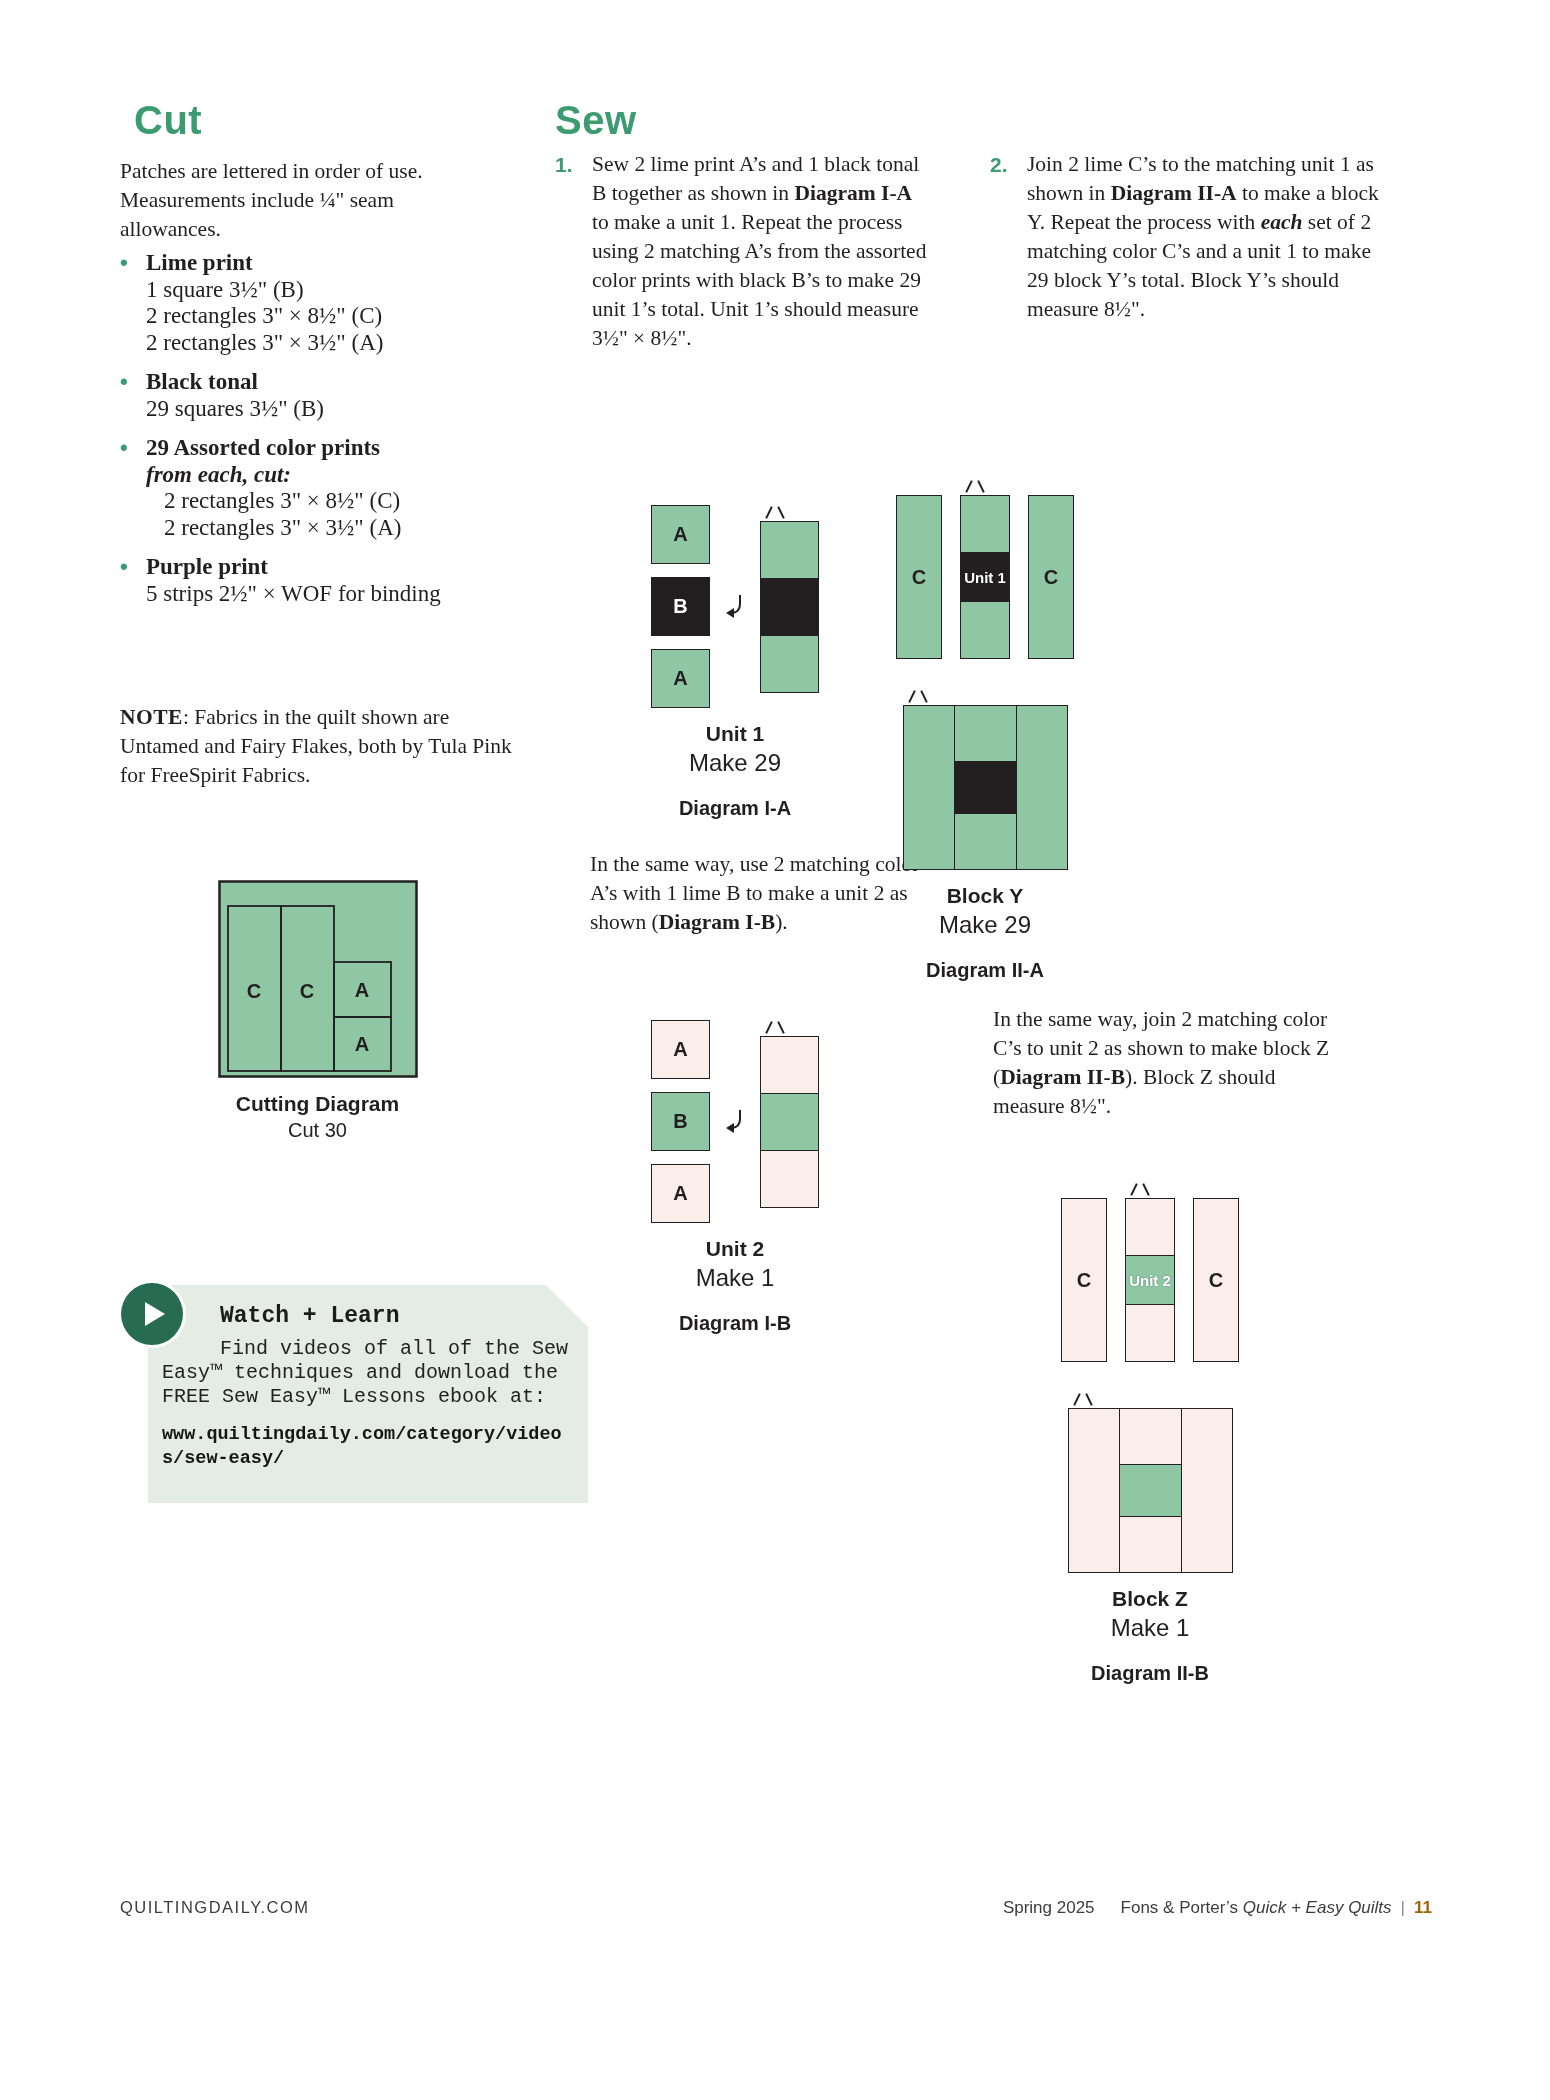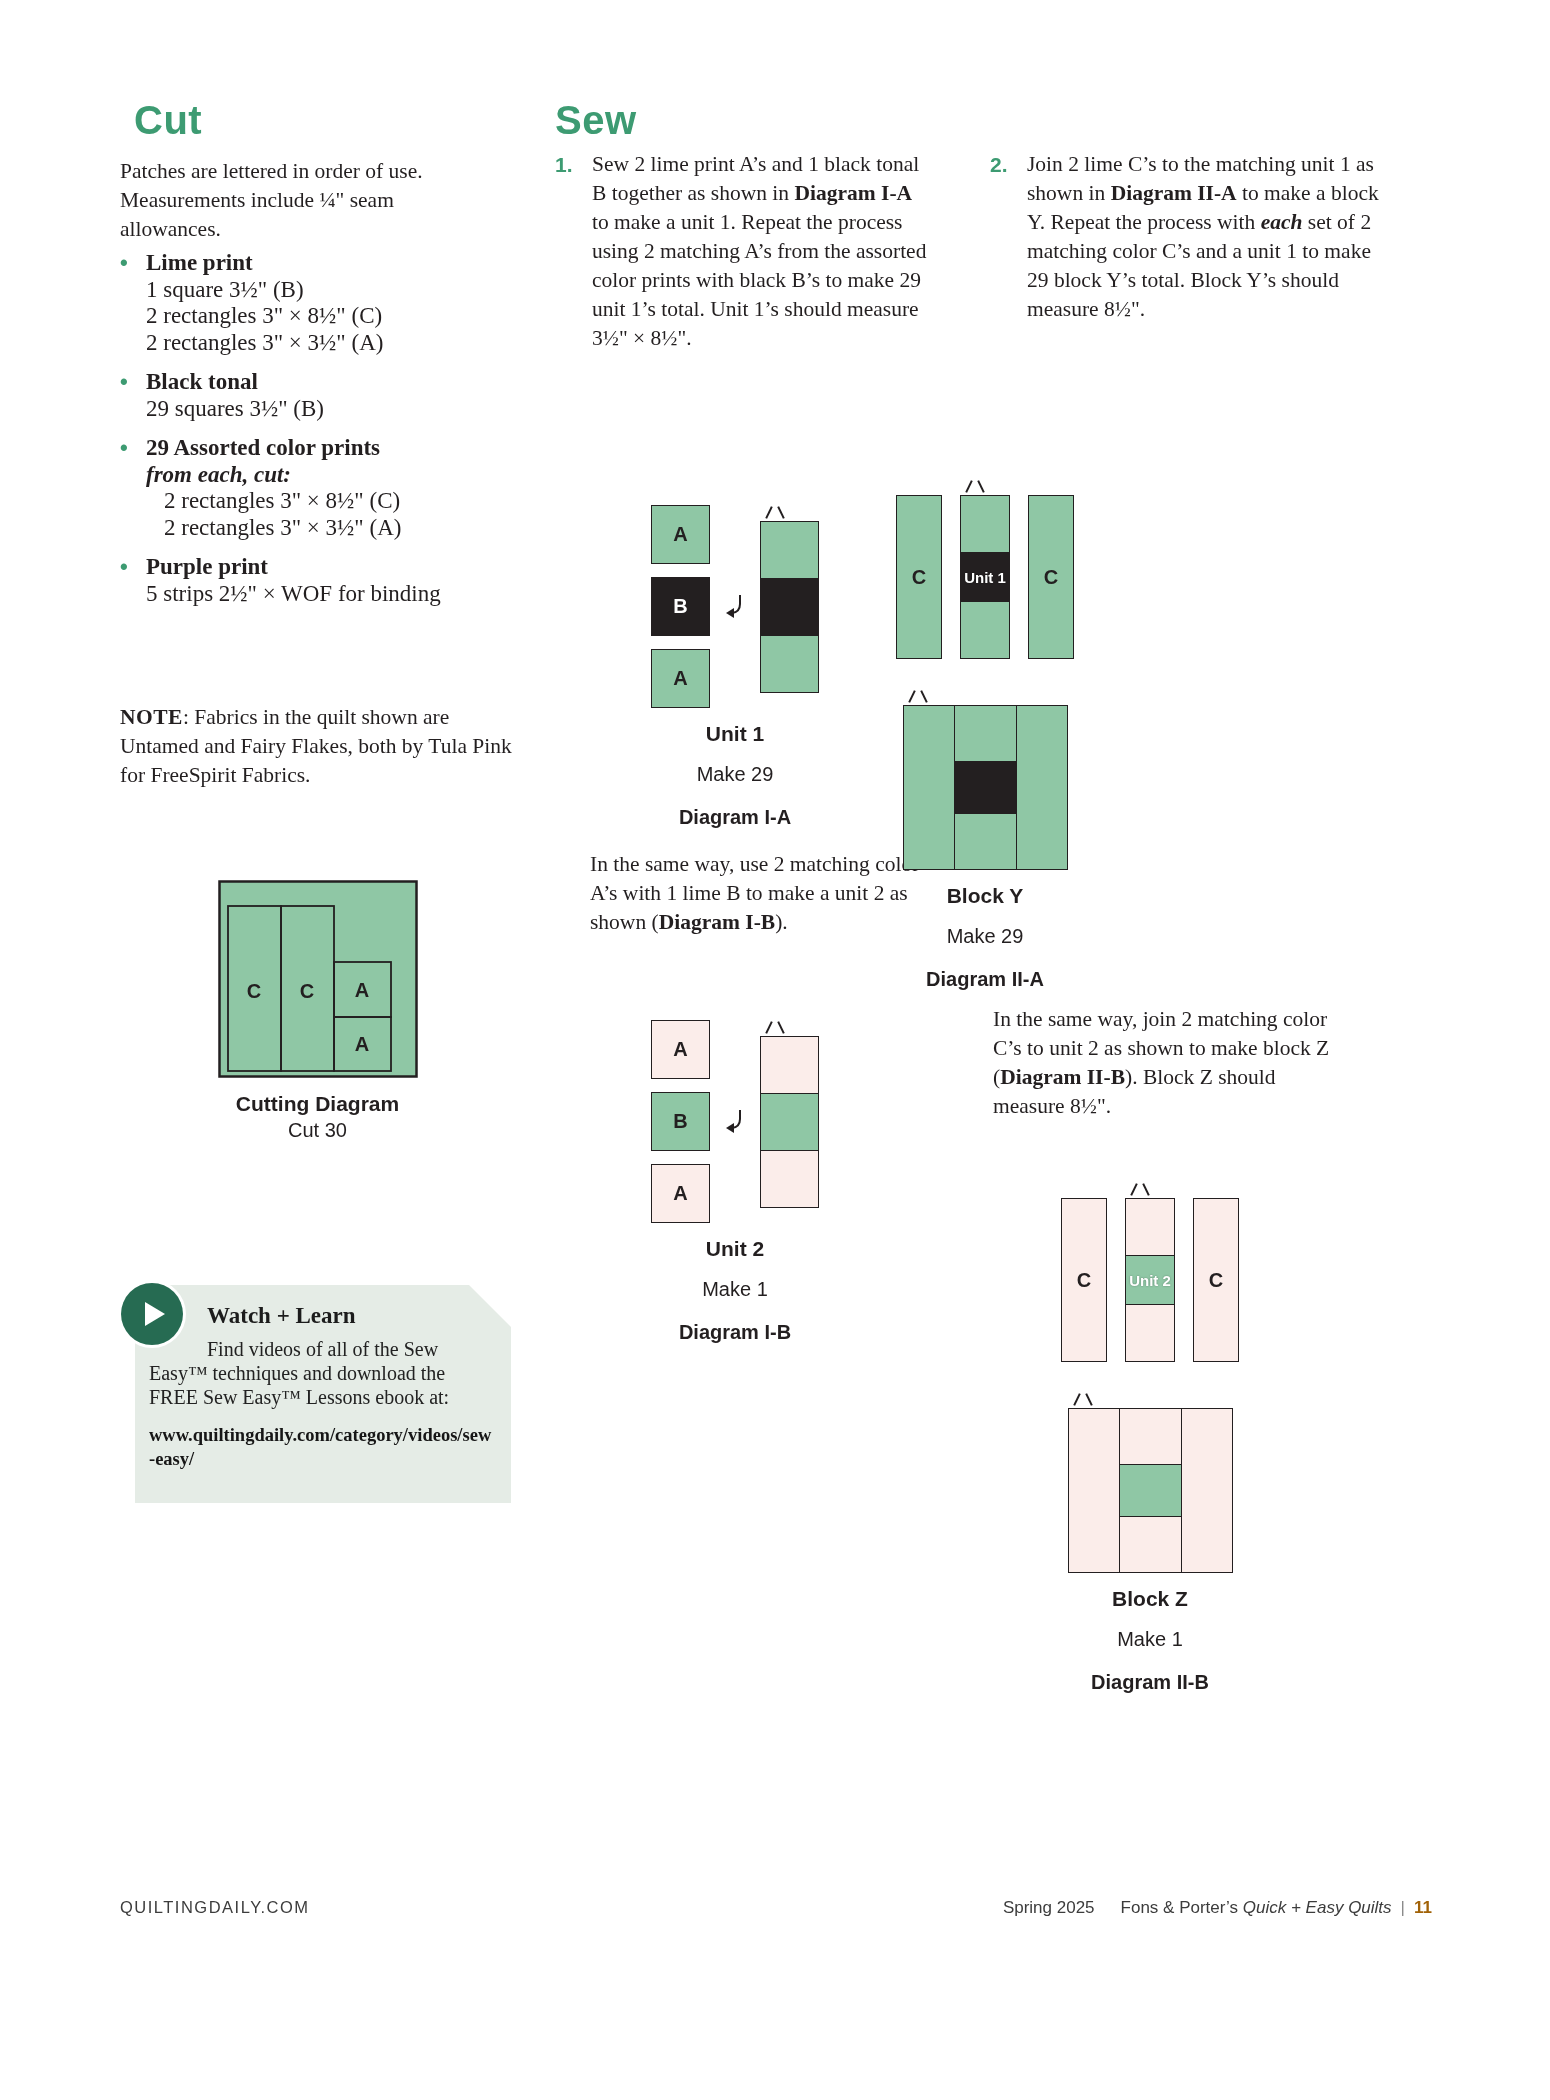--- a/index.html
+++ b/index.html
@@ -55,21 +55,21 @@
   .stack{display:flex;flex-direction:column;gap:13px;}
   .arrow-gap{width:50px;display:flex;justify-content:center;}
   .assembled{display:flex;flex-direction:column;border:1.5px solid var(--ink,#231f20);position:relative;}
   .assembled .seg{width:57px;height:56px;}
   .assembled .seg + .seg{border-top:1.5px solid var(--ink,#231f20);}
   .pins{position:absolute;top:-16px;left:7px;display:flex;gap:10px;}
   .pins i{display:block;width:2px;height:13px;background:var(--ink,#231f20);transform:rotate(26deg);}
   .pins i + i{transform:rotate(-26deg);}
 
   .cap-title{font-family:"Liberation Sans",sans-serif;font-weight:bold;font-size:21px;margin-top:14px;text-align:center;}
-  .cap-make{font-family:"Liberation Sans",sans-serif;font-size:20px;margin-top:17px;text-align:center;}
+  .cap-make{font-family:"Liberation Sans",sans-serif;font-size:24px;margin-top:3px;text-align:center;}
   .cap-name{font-family:"Liberation Sans",sans-serif;font-weight:bold;font-size:20px;margin-top:20px;text-align:center;}
 
   
   .strip-row{display:flex;gap:18px;align-items:flex-start;}
   .strip{width:44px;height:162px;border:1.5px solid var(--ink,#231f20);
          display:flex;align-items:center;justify-content:center;
          font-family:"Liberation Sans",sans-serif;font-weight:bold;font-size:20px;color:var(--ink,#231f20);}
   .unit-strip{width:48px;height:162px;border:1.5px solid var(--ink,#231f20);
               display:flex;flex-direction:column;position:relative;}
   .unit-strip .useg{flex:1;}
@@ -88,25 +88,25 @@
   
   .cd-caption{font-family:"Liberation Sans",sans-serif;font-weight:bold;font-size:21px;margin-top:14px;text-align:center;}
   .cd-sub{font-family:"Liberation Sans",sans-serif;font-size:20px;margin-top:3px;text-align:center;}
 
   
   .note{font-size:21.5px;line-height:29px;}
   .note .lbl{font-weight:bold;letter-spacing:.5px;}
 
   
   .watch-box{
-    position:absolute;left:135px;top:1285px;width:376px;min-height:218px;
+    position:absolute;left:148px;top:1285px;width:440px;min-height:218px;
     background:var(--watch-bg,#e5ece6);
     clip-path:polygon(0 0,calc(100% - 42px) 0,100% 42px,100% 100%,0 100%);
     padding:14px 18px 20px 14px;box-sizing:border-box;
-    font-family:Liberation Serif, serif;color:#222222;
+    font-family:Liberation Mono, monospace;color:#222222;
   }
   .watch-float{float:left;width:58px;height:58px;}
   .watch-title{font-weight:bold;font-size:23px;color:#1c1c1c;margin:4px 0 8px 0;}
   .watch-body{font-size:20px;line-height:24px;}
   .watch-url{font-weight:bold;font-size:18.5px;line-height:24px;margin-top:14px;color:#161616;overflow-wrap:anywhere;}
   .play{
     position:absolute;left:121px;top:1283px;width:62px;height:62px;border-radius:50%;
     background:var(--play-green,#266b52);display:flex;align-items:center;justify-content:center;
     box-shadow:0 0 0 3px #ffffff;
   }

